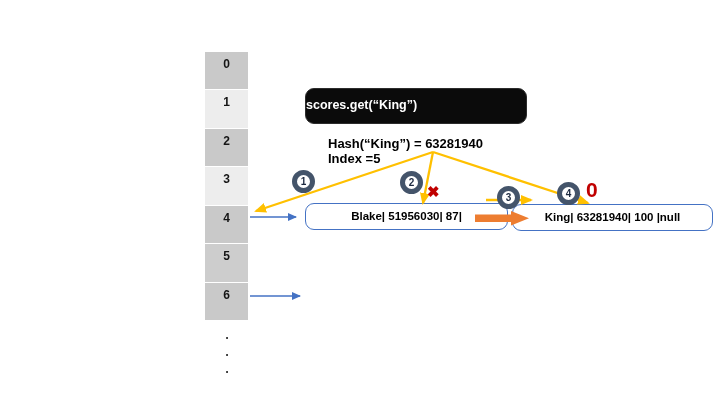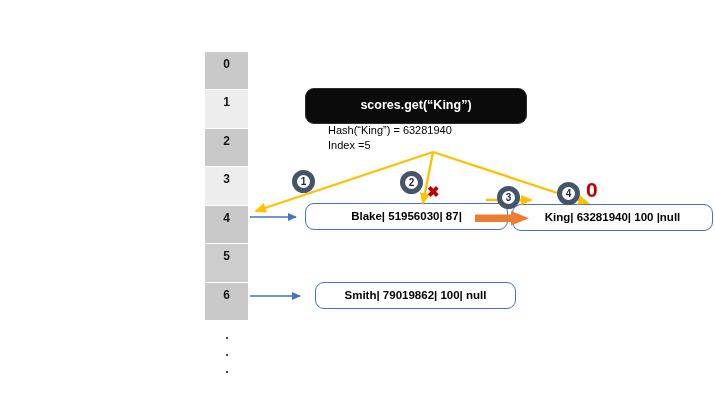--- a/index.html
+++ b/index.html
@@ -14,23 +14,23 @@
   .cell:last-child{border-bottom:none;}
   .cell.dark{background:#c9c9c9;}
   .cell.light{background:#ededed;}
   .cell.mid{background:#cdcdcd;}
   
   .dot{position:absolute;left:222px;width:10px;text-align:center;
        font-weight:bold;font-size:13px;color:#3a3a3a;line-height:10px;}
   
   .command{position:absolute;left:305px;top:88px;width:220px;height:34px;
            background:#0b0b0b;border:1px solid #2c2c2c;border-radius:9px;
-           color:#ffffff;font-weight:bold;font-size:12.5px;text-align:center;line-height:33px;}
+           color:#ffffff;font-weight:bold;font-size:12.5px;text-align:left;line-height:33px;}
   
-  .hashnote{position:absolute;left:328px;top:123px;font-weight:normal;font-size:11px;
+  .hashnote{position:absolute;left:328px;top:136px;font-weight:bold;font-size:13px;
             line-height:15px;color:#000;}
   
   .node{position:absolute;height:27px;box-sizing:border-box;background:#fff;
         border:1.6px solid #4472c4;border-radius:9px;z-index:2;
         text-align:center;font-weight:bold;font-size:11.5px;line-height:24px;color:#000;}
   .node-blake{left:305px;top:203px;width:203px;}
   .node-king{left:512px;top:204px;width:201px;}
   .node-smith{left:315px;top:282px;width:201px;}
   
   .badge{position:absolute;width:13px;height:13px;border:5px solid #44546a;border-radius:50%;
@@ -69,21 +69,20 @@
 
   <div class="command">scores.get(“King”)</div>
 
   <div class="hashnote">
     <div>Hash(“King”) = 63281940</div>
     <div>Index =5</div>
   </div>
 
   <div class="node node-blake">Blake| 51956030| 87|</div>
   <div class="node node-king">King| 63281940| 100 |null</div>
-  <div class="node node-smith">Smith| 79019862| 100| null</div>
 
   <svg class="connectors" width="715" height="402" viewBox="0 0 715 402">
     <defs>
       <marker id="ay" markerUnits="userSpaceOnUse" markerWidth="12" markerHeight="10" refX="10" refY="5" orient="auto">
         <path d="M0,0 L12,5 L0,10 Z" fill="#FFC000"></path>
       </marker>
       <marker id="ab" markerUnits="userSpaceOnUse" markerWidth="9" markerHeight="8" refX="8" refY="4" orient="auto">
         <path d="M0,0 L9,4 L0,8 Z" fill="#4472C4"></path>
       </marker>
     </defs>

